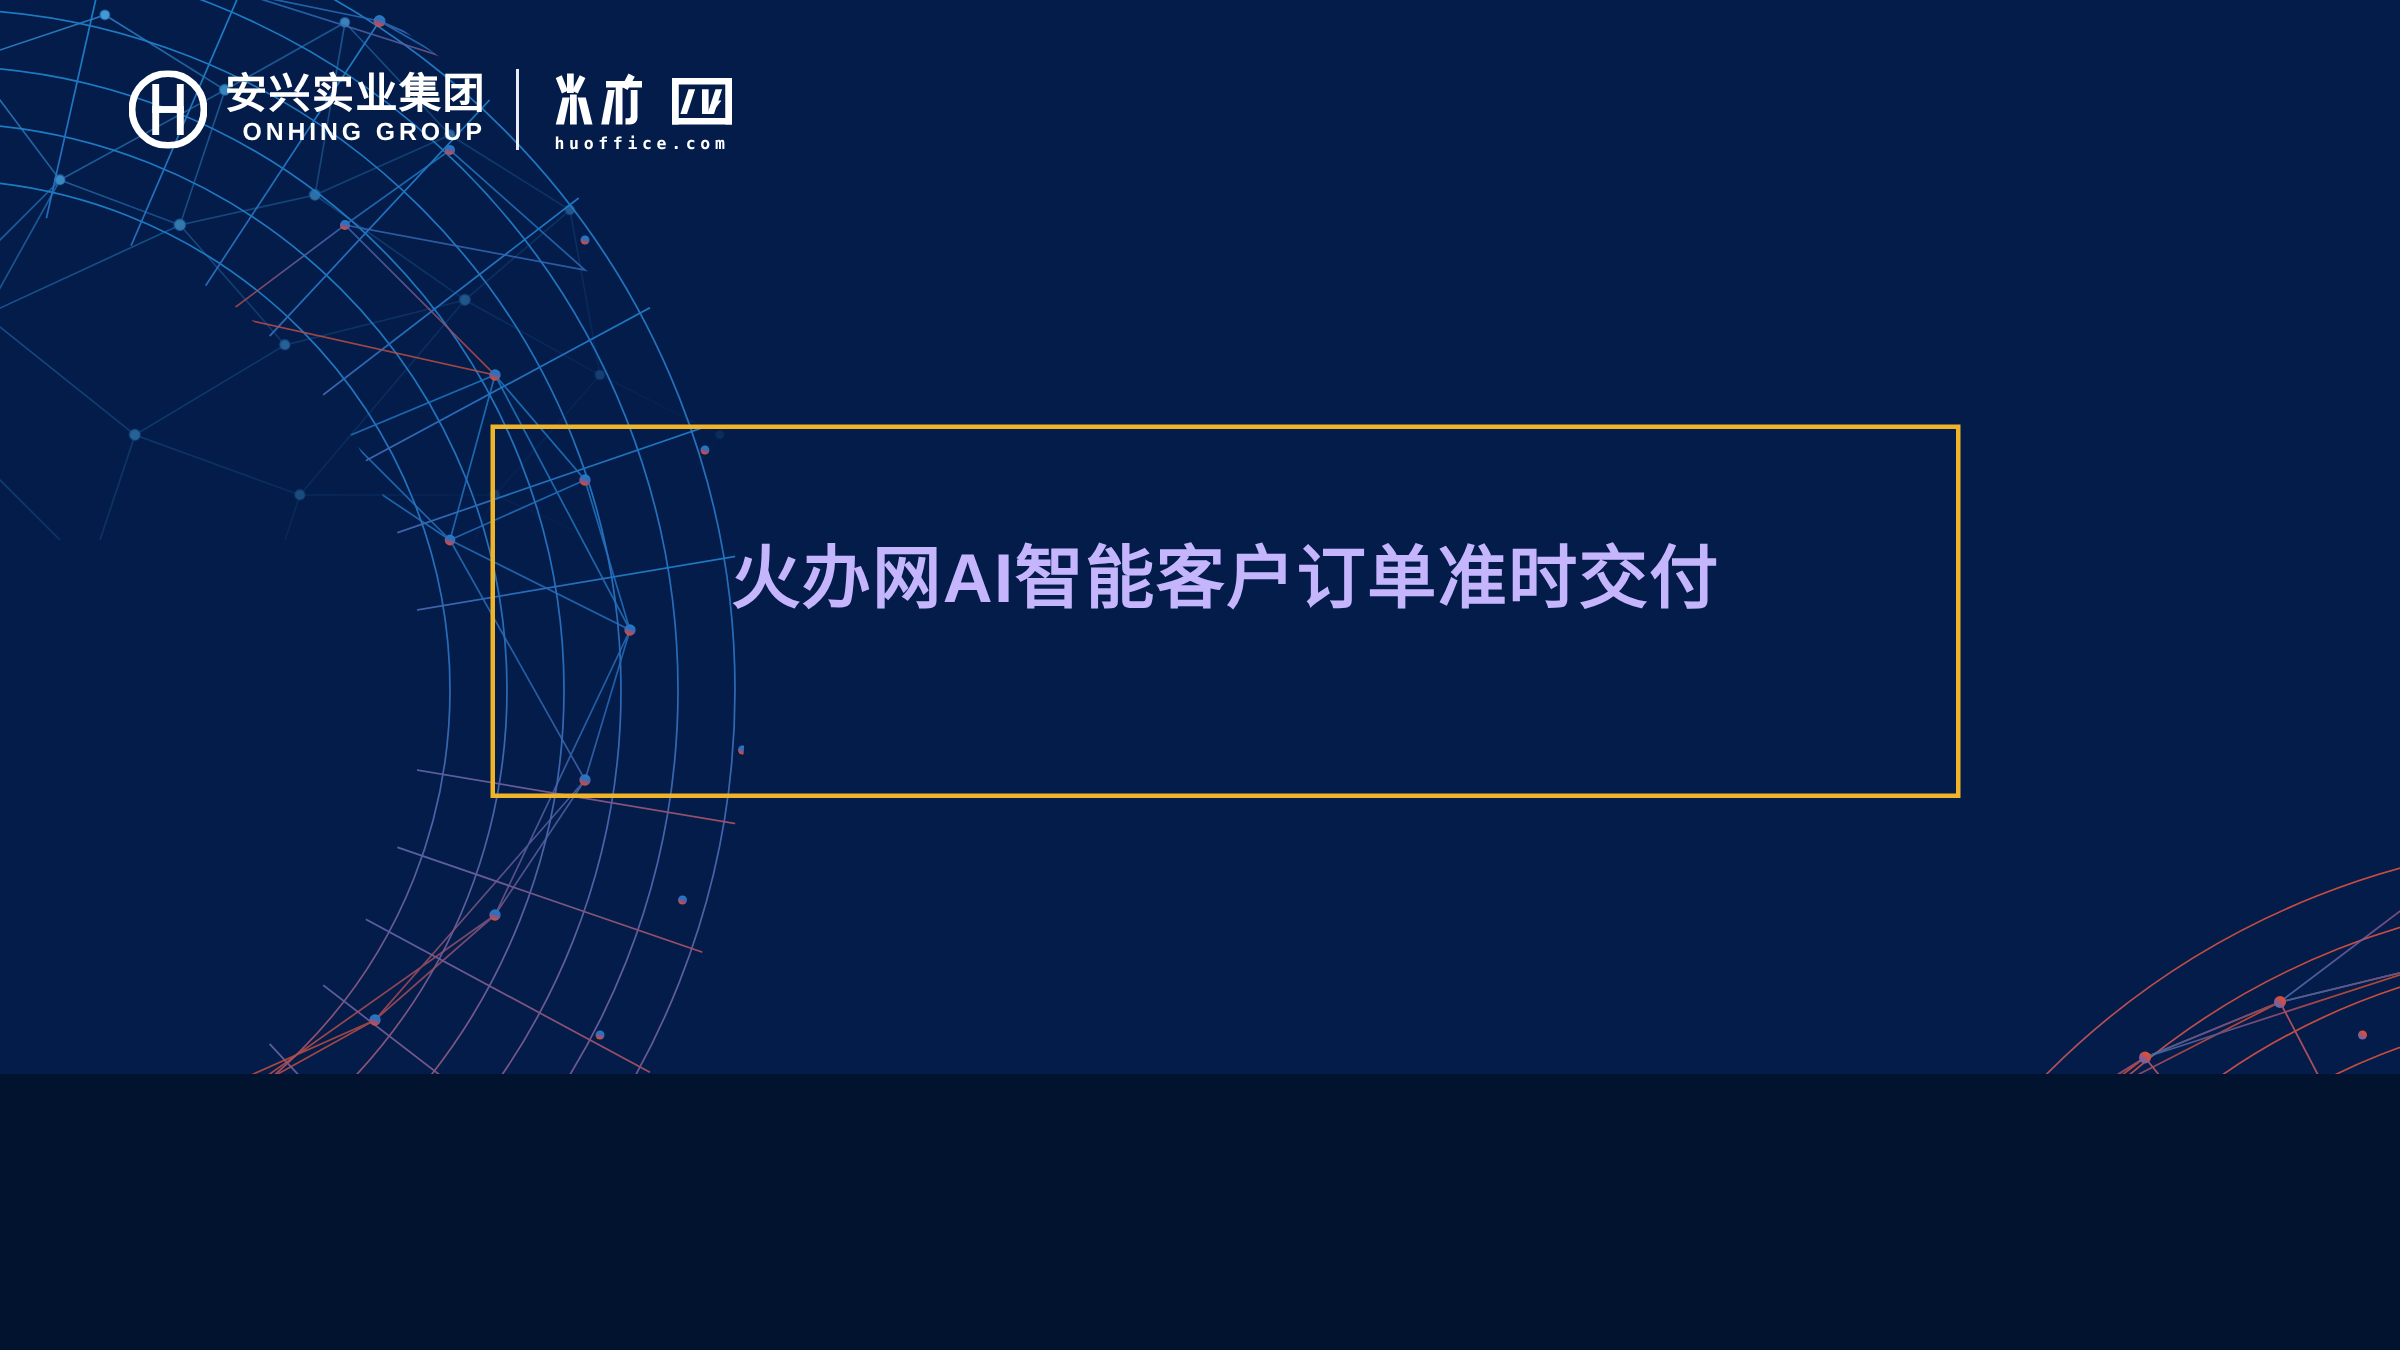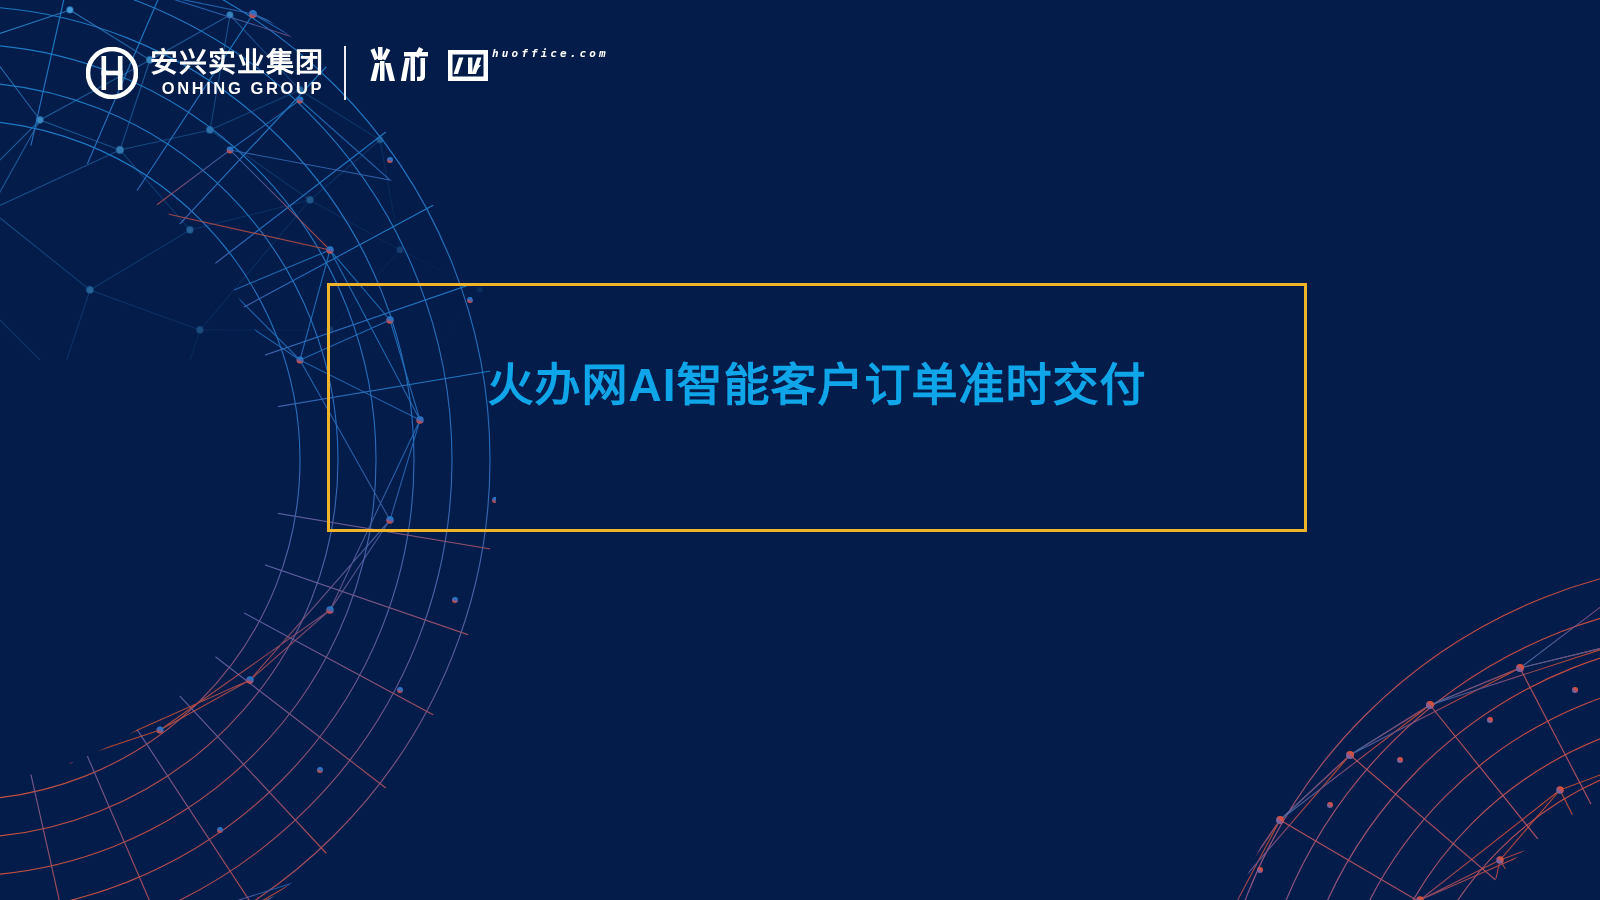--- a/index.html
+++ b/index.html
@@ -4,21 +4,21 @@
 <title>火办网AI智能客户订单准时交付解决方案</title>
 <style>
   html, body {
     margin: 0;
     padding: 0;
     background: #02132f;
   }
   .slide {
     position: relative;
     width: 1600px;
-    height: 900px;
+    height: 716px;
     overflow: hidden;
     background: #041c4a;
     font-family: "Liberation Sans", "DejaVu Sans", sans-serif;
   }
 
   
   .bg-net {
     position: absolute;
     inset: 0;
     width: 1600px;
@@ -68,25 +68,24 @@
   .logo-divider {
     width: 2px;
     height: 54px;
     background: #ffffff;
     margin: 0 18px 0 20px;
     flex: 0 0 2px;
     opacity: .92;
   }
   .huo-block {
     display: flex;
-    flex-direction: row;
-    align-items: flex-start;
+    flex-direction: column;
+    align-items: center;
     justify-content: center;
     height: 58px;
-    font-style: italic;
   }
   .huo-mark { display:block; }
   .huo-url {
     color: #ffffff;
     font-size: 11px;
     font-weight: bold;
     letter-spacing: 3.1px;
     line-height: 1;
     margin-top: 4px;
     font-family: "DejaVu Sans Mono", "Liberation Mono", monospace;
@@ -102,21 +101,21 @@
     height: 249px;
     border: 3px solid #f0b429;
     box-sizing: border-box;
     display: flex;
     flex-direction: column;
     align-items: center;
     justify-content: center;
     z-index: 4;
   }
   .title-line {
-    color: #0ea5e9;
+    color: #c4b5fd;
     font-weight: bold;
     font-size: 46px;
     line-height: 1;
     letter-spacing: 1px;
     text-align: right;
     white-space: nowrap;
   }
   .title-line-1 { margin-bottom: 46px; }
 </style>
 </head>

